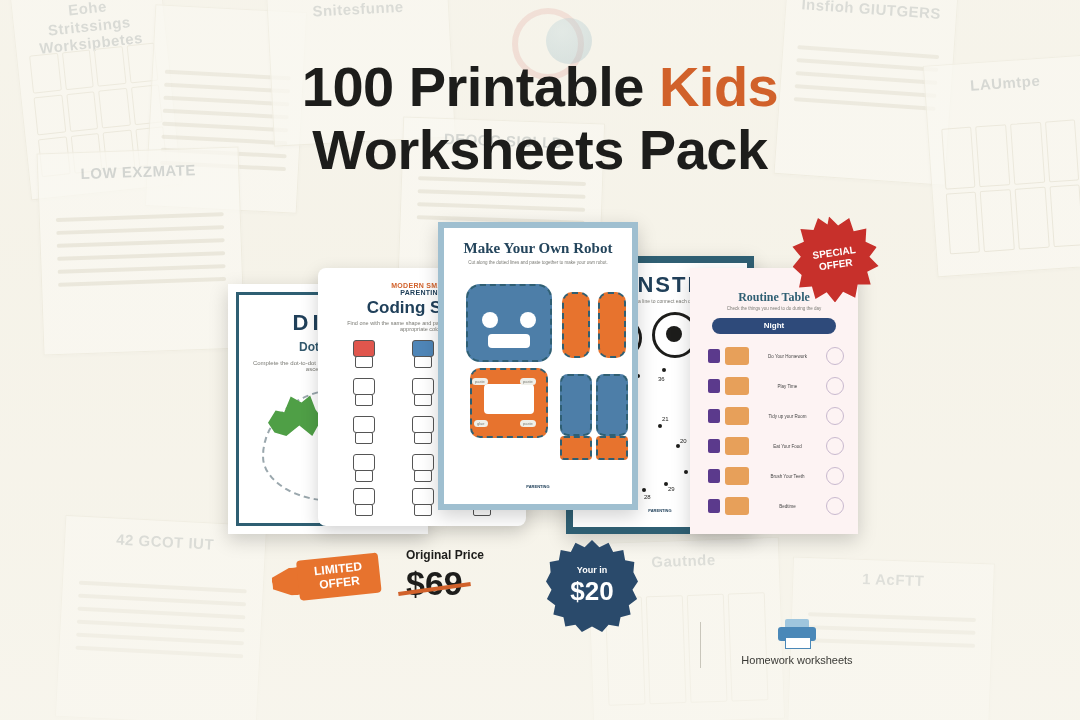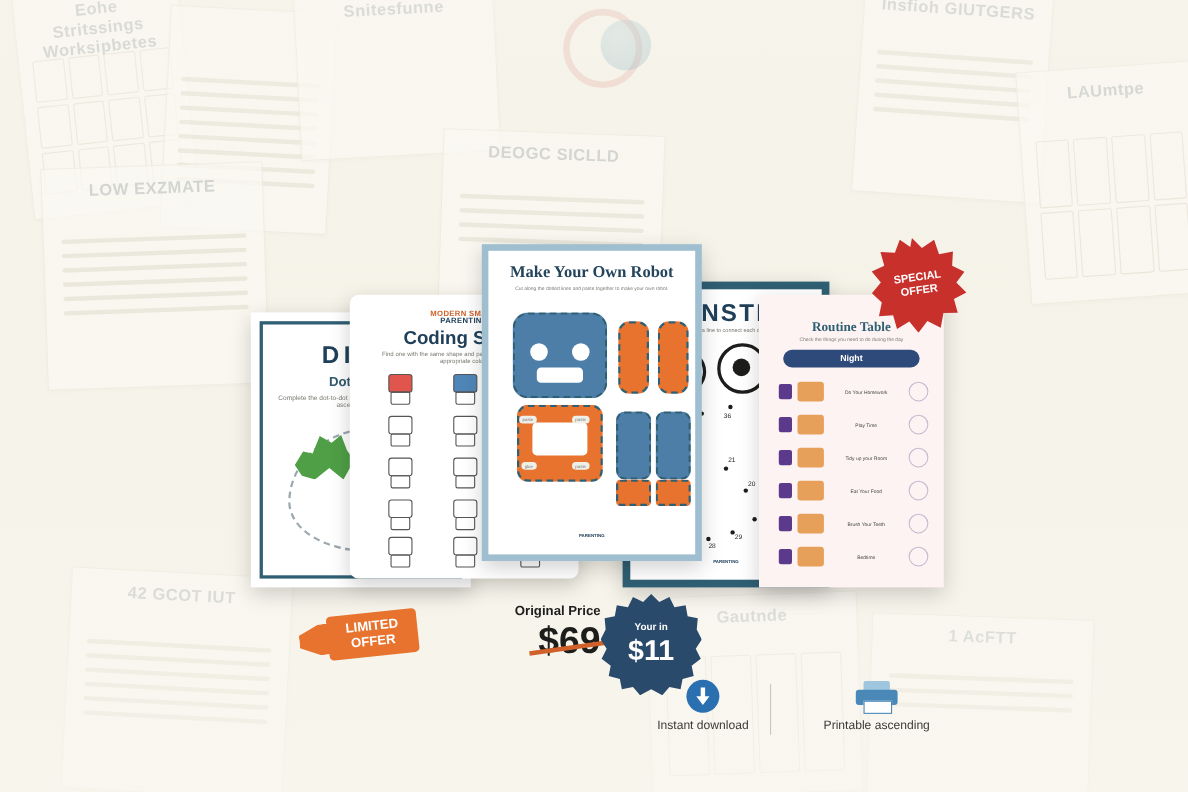--- a/index.html
+++ b/index.html
@@ -279,21 +279,21 @@
   .limited-badge .ribbon {
     position: absolute; left: 26px; top: 2px;
     width: 82px; height: 40px;
     background: #e7732e;
     border-radius: 4px;
     color: #fff; font-weight: bold; font-size: 12px;
     display: flex; flex-direction: column; align-items: center; justify-content: center;
     line-height: 1.15;
   }
   .orig-price {
-    position: absolute; left: 406px; top: 548px; width: 140px; text-align: right;
+    position: absolute; left: 406px; top: 548px; width: 140px; text-align: left;
   }
   .orig-price .label { font-size: 12px; color: #1d1d1b; font-weight: bold; }
   .orig-price .value {
     font-size: 34px; font-weight: bold; color: #1d1d1b;
     position: relative; display: inline-block; margin-top: 2px;
   }
   .orig-price .value::after {
     content: ""; position: absolute; left: -8px; right: -8px; top: 58%;
     height: 4px; background: #d1612a; transform: rotate(-8deg);
   }
@@ -458,20 +458,26 @@
           <i></i>
           <i></i>
           <i></i>
         </div>
     </div>
     <div class="bg-circle" style="left:512px;top:8px;width:60px;height:60px;"></div>
     <div class="bg-globe" style="left:546px;top:18px;width:46px;height:46px;"></div>
     <div class="bg-fade"></div>
   </div>
 
+  <div class="headline">
+    <div>
+      <span>100 Printable </span><span class="accent">Kids</span>
+    </div>
+    <div>Worksheets Pack</div>
+  </div>
 
   <div class="card" id="card-dino">
     <div class="inner-border"></div>
     <div class="c-title">DINO</div>
     <div class="c-sub2">Dot-to-dot</div>
     <div class="c-sub" style="padding:0 24px;">Complete the dot-to-dot puzzle by connecting the dots in ascending order.</div>
     <div class="dino-shape"></div>
     <div class="dino-green"></div>
   </div>
 
@@ -687,31 +693,27 @@
     </div>
   </div>
 
   <div class="orig-price">
     <div class="label">Original Price</div>
     <div class="value">$69</div>
   </div>
 
   <div class="price-seal">
     <div class="just">Your in</div>
-    <div class="amount">$11</div>
-  </div>
-
-
-  <div class="feature" id="feat-download">
-    <div class="dl-circle"></div>
-    <div class="flabel">Instant download</div>
-  </div>
+    <div class="amount">$20</div>
+  </div>
+
+
   <div class="divider"></div>
   <div class="feature" id="feat-print">
     <div class="printer">
       <div class="top"></div>
         <div class="body"></div>
         <div class="out"></div>
     </div>
-    <div class="flabel">Printable ascending</div>
+    <div class="flabel">Homework worksheets</div>
   </div>
 
 </div>
 
 </body></html>

